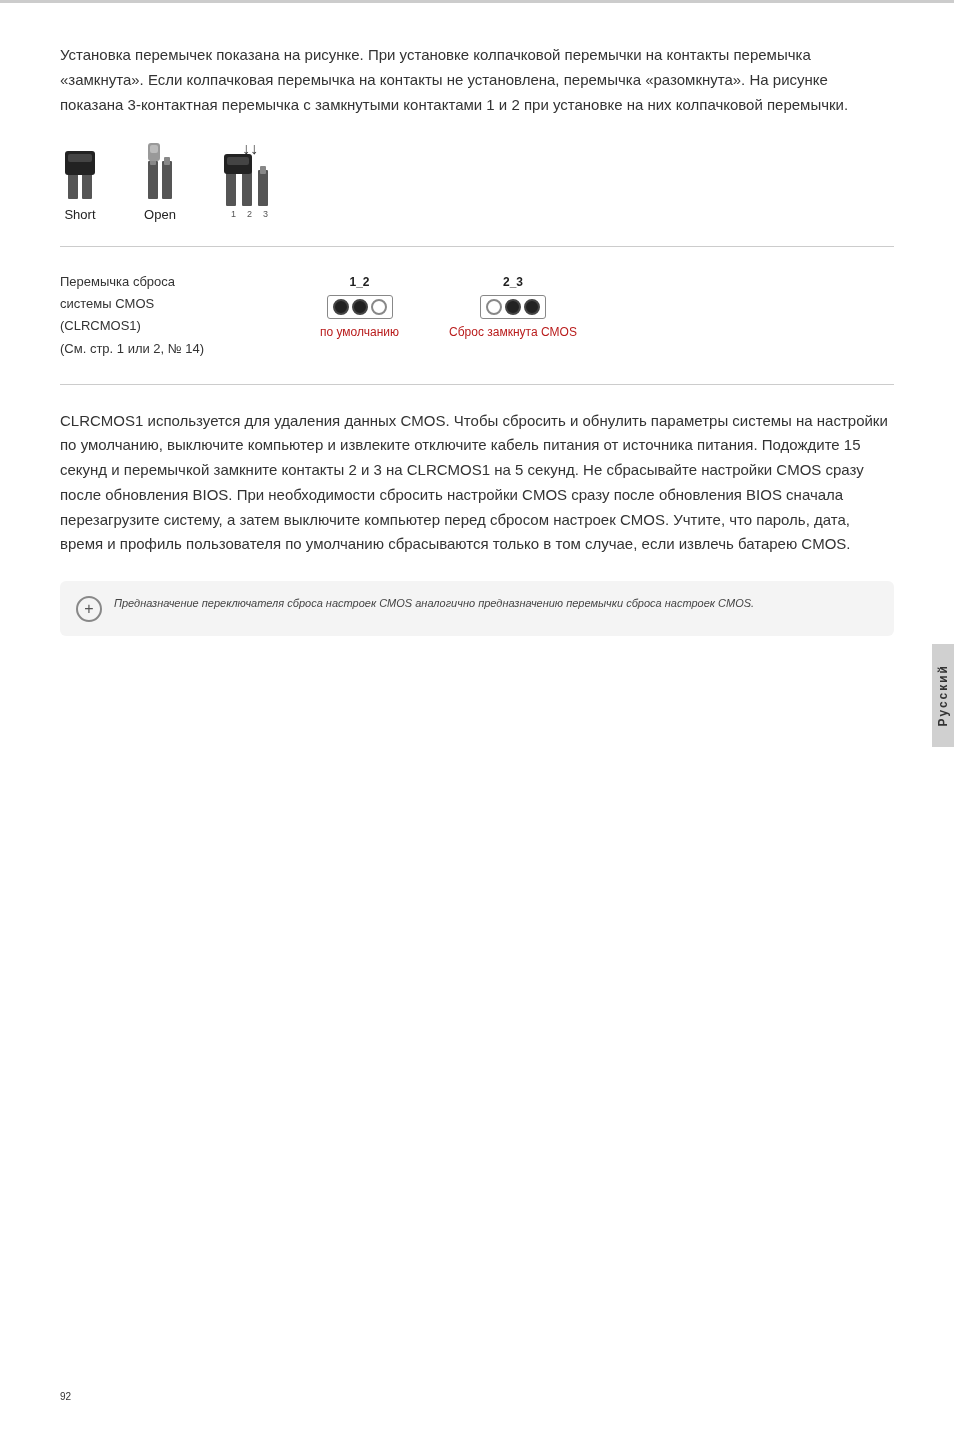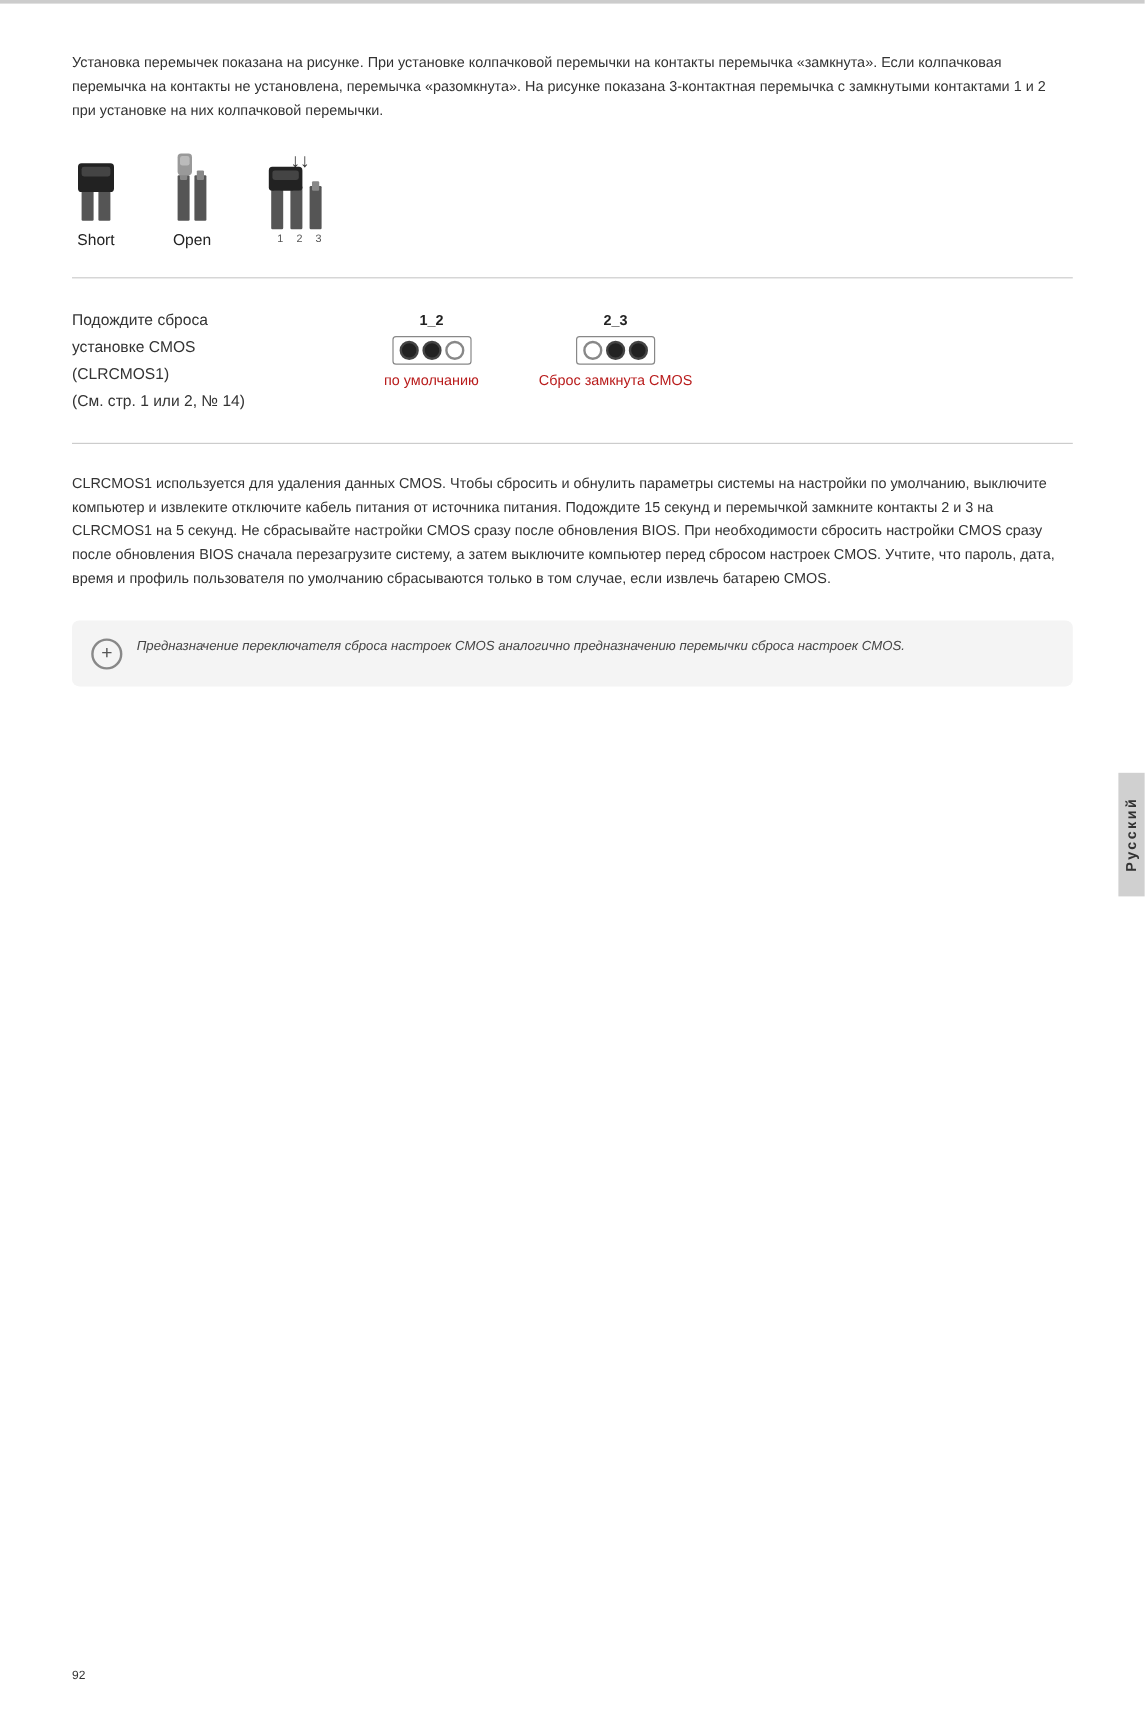--- a/index.html
+++ b/index.html
@@ -25,21 +25,21 @@
     }
 
     .section-title {
       font-size: 22px;
       font-weight: normal;
       margin-bottom: 18px;
       color: #111;
     }
 
     .body-text {
-      font-size: 12px;
+      font-size: 15px;
       line-height: 1.65;
       color: #333;
       margin-bottom: 24px;
     }
 
     .jumper-diagrams {
       display: flex;
       align-items: flex-end;
       gap: 40px;
       margin-bottom: 16px;
@@ -255,22 +255,22 @@
         <text x="27" y="75" font-size="9" fill="#555">2</text>
         <text x="43" y="75" font-size="9" fill="#555">3</text>
       </svg>
     </div>
   </div>
 
   <hr class="divider">
 
   <div class="clrcmos-table">
     <div class="clrcmos-desc">
-      <div>Подождите сброса</div>
-      <div>установке CMOS</div>
+      <div>Перемычка сброса</div>
+      <div>системы CMOS</div>
       <div>(CLRCMOS1)</div>
       <div>(См. стр. 1 или 2, № 14)</div>
     </div>
 
     <div class="clrcmos-configs">
 
       <div class="config-item">
         <div class="config-label-top">1_2</div>
         <div class="pin-container">
           <div class="pin-filled"></div>

